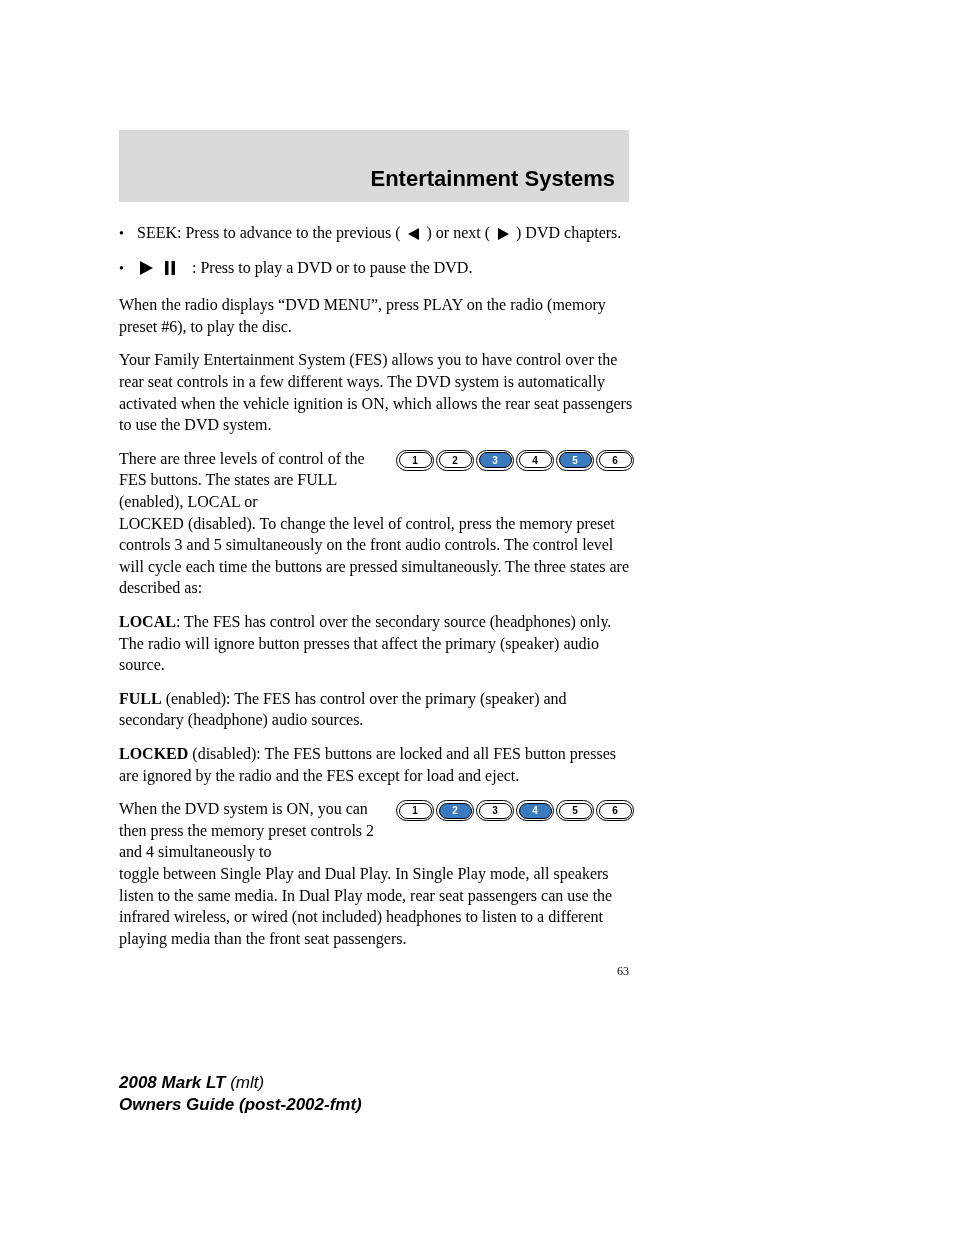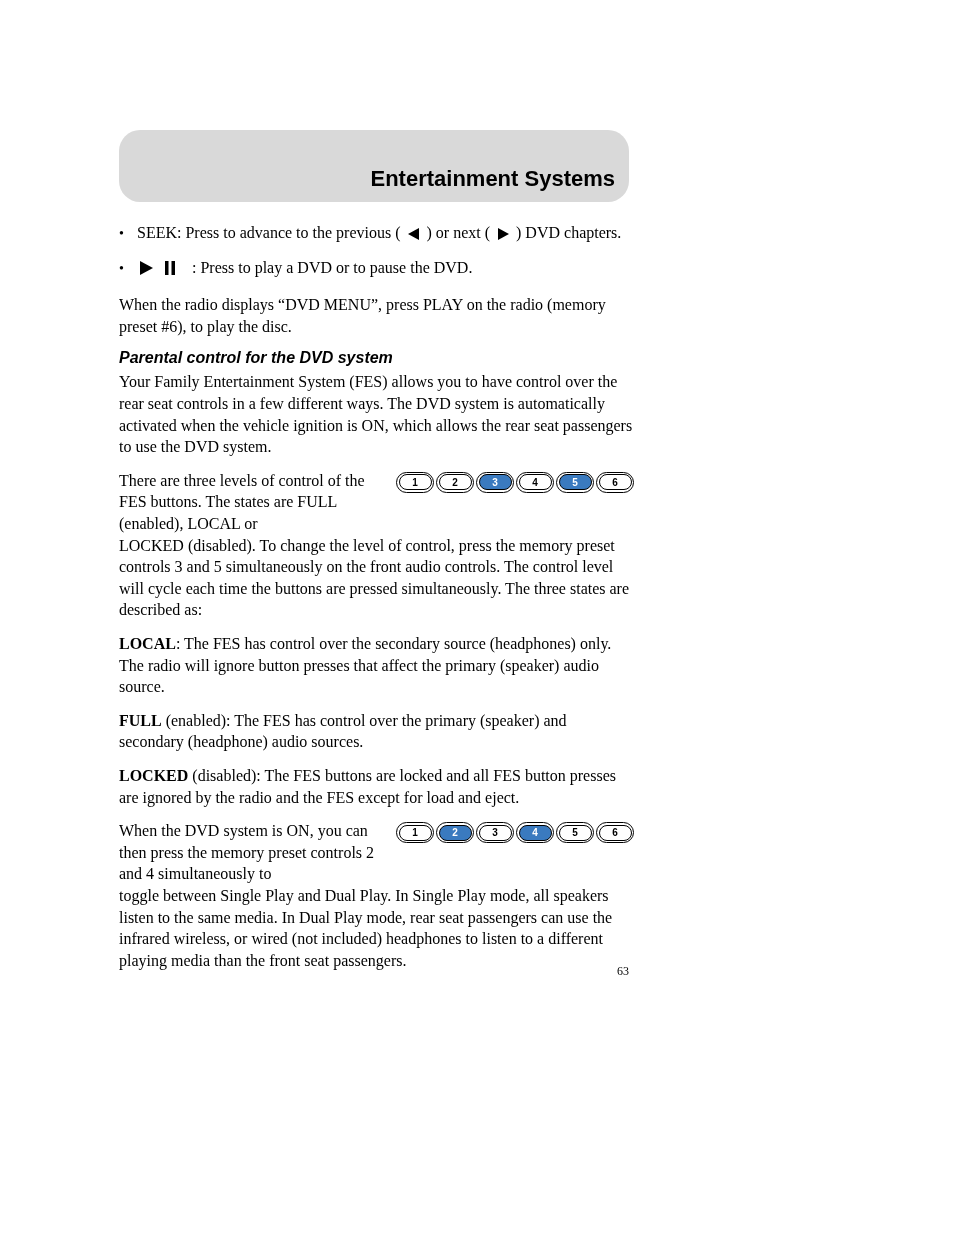--- a/index.html
+++ b/index.html
@@ -15,21 +15,20 @@
       position: absolute;
       top: 130px;
       left: 119px;
       width: 510px;
       height: 72px;
       background: #d9d9d9;
       display: flex;
       align-items: flex-end;
       justify-content: flex-end;
       padding: 10px 14px;
-      border-radius: 21px;
     }
     .page-header-title {
       font-family: Arial, Helvetica, sans-serif;
       font-weight: bold;
       font-size: 22px;
       color: #000;
     }
     .content {
       position: absolute;
       left: 119px;
@@ -170,21 +169,20 @@
               <rect x="7.5" y="0" width="3.5" height="14" fill="#000"></rect>
             </svg>
         </span>
         <span style="margin-left:10px;">: Press to play a DVD or to pause the DVD.</span>
       </span>
     </div>
   </div>
 
   <p class="para">When the radio displays “DVD MENU”, press PLAY on the radio (memory preset #6), to play the disc.</p>
 
-  <p class="subheading">Parental control for the DVD system</p>
 
   <p class="para">Your Family Entertainment System (FES) allows you to have control over the rear seat controls in a few different ways. The DVD system is automatically activated when the vehicle ignition is ON, which allows the rear seat passengers to use the DVD system.</p>
 
   <div class="para">
     <div class="float-right-fig">
       <div class="preset-row" id="presets1">
           <div class="preset-btn">
             <div class="preset-outer"></div>
             <div class="preset-inner">1</div>
           </div>
@@ -259,13 +257,15 @@
     <span>When the DVD system is ON, you can then press the memory preset controls 2 and 4 simultaneously to</span>
     <div class="clear"></div>
     <span>toggle between Single Play and Dual Play. In Single Play mode, all speakers listen to the same media. In Dual Play mode, rear seat passengers can use the infrared wireless, or wired (not included) headphones to listen to a different playing media than the front seat passengers.</span>
   </div>
 
 </div>
 
 <div class="page-number">63</div>
 
 <div class="footer">
+  <div><span class="footer-bold">2008 Mark LT </span><span class="footer-italic">(mlt)</span></div>
+  <div><span class="footer-bold">Owners Guide (post-2002-fmt)</span></div>
 </div>
 
 </body></html>

